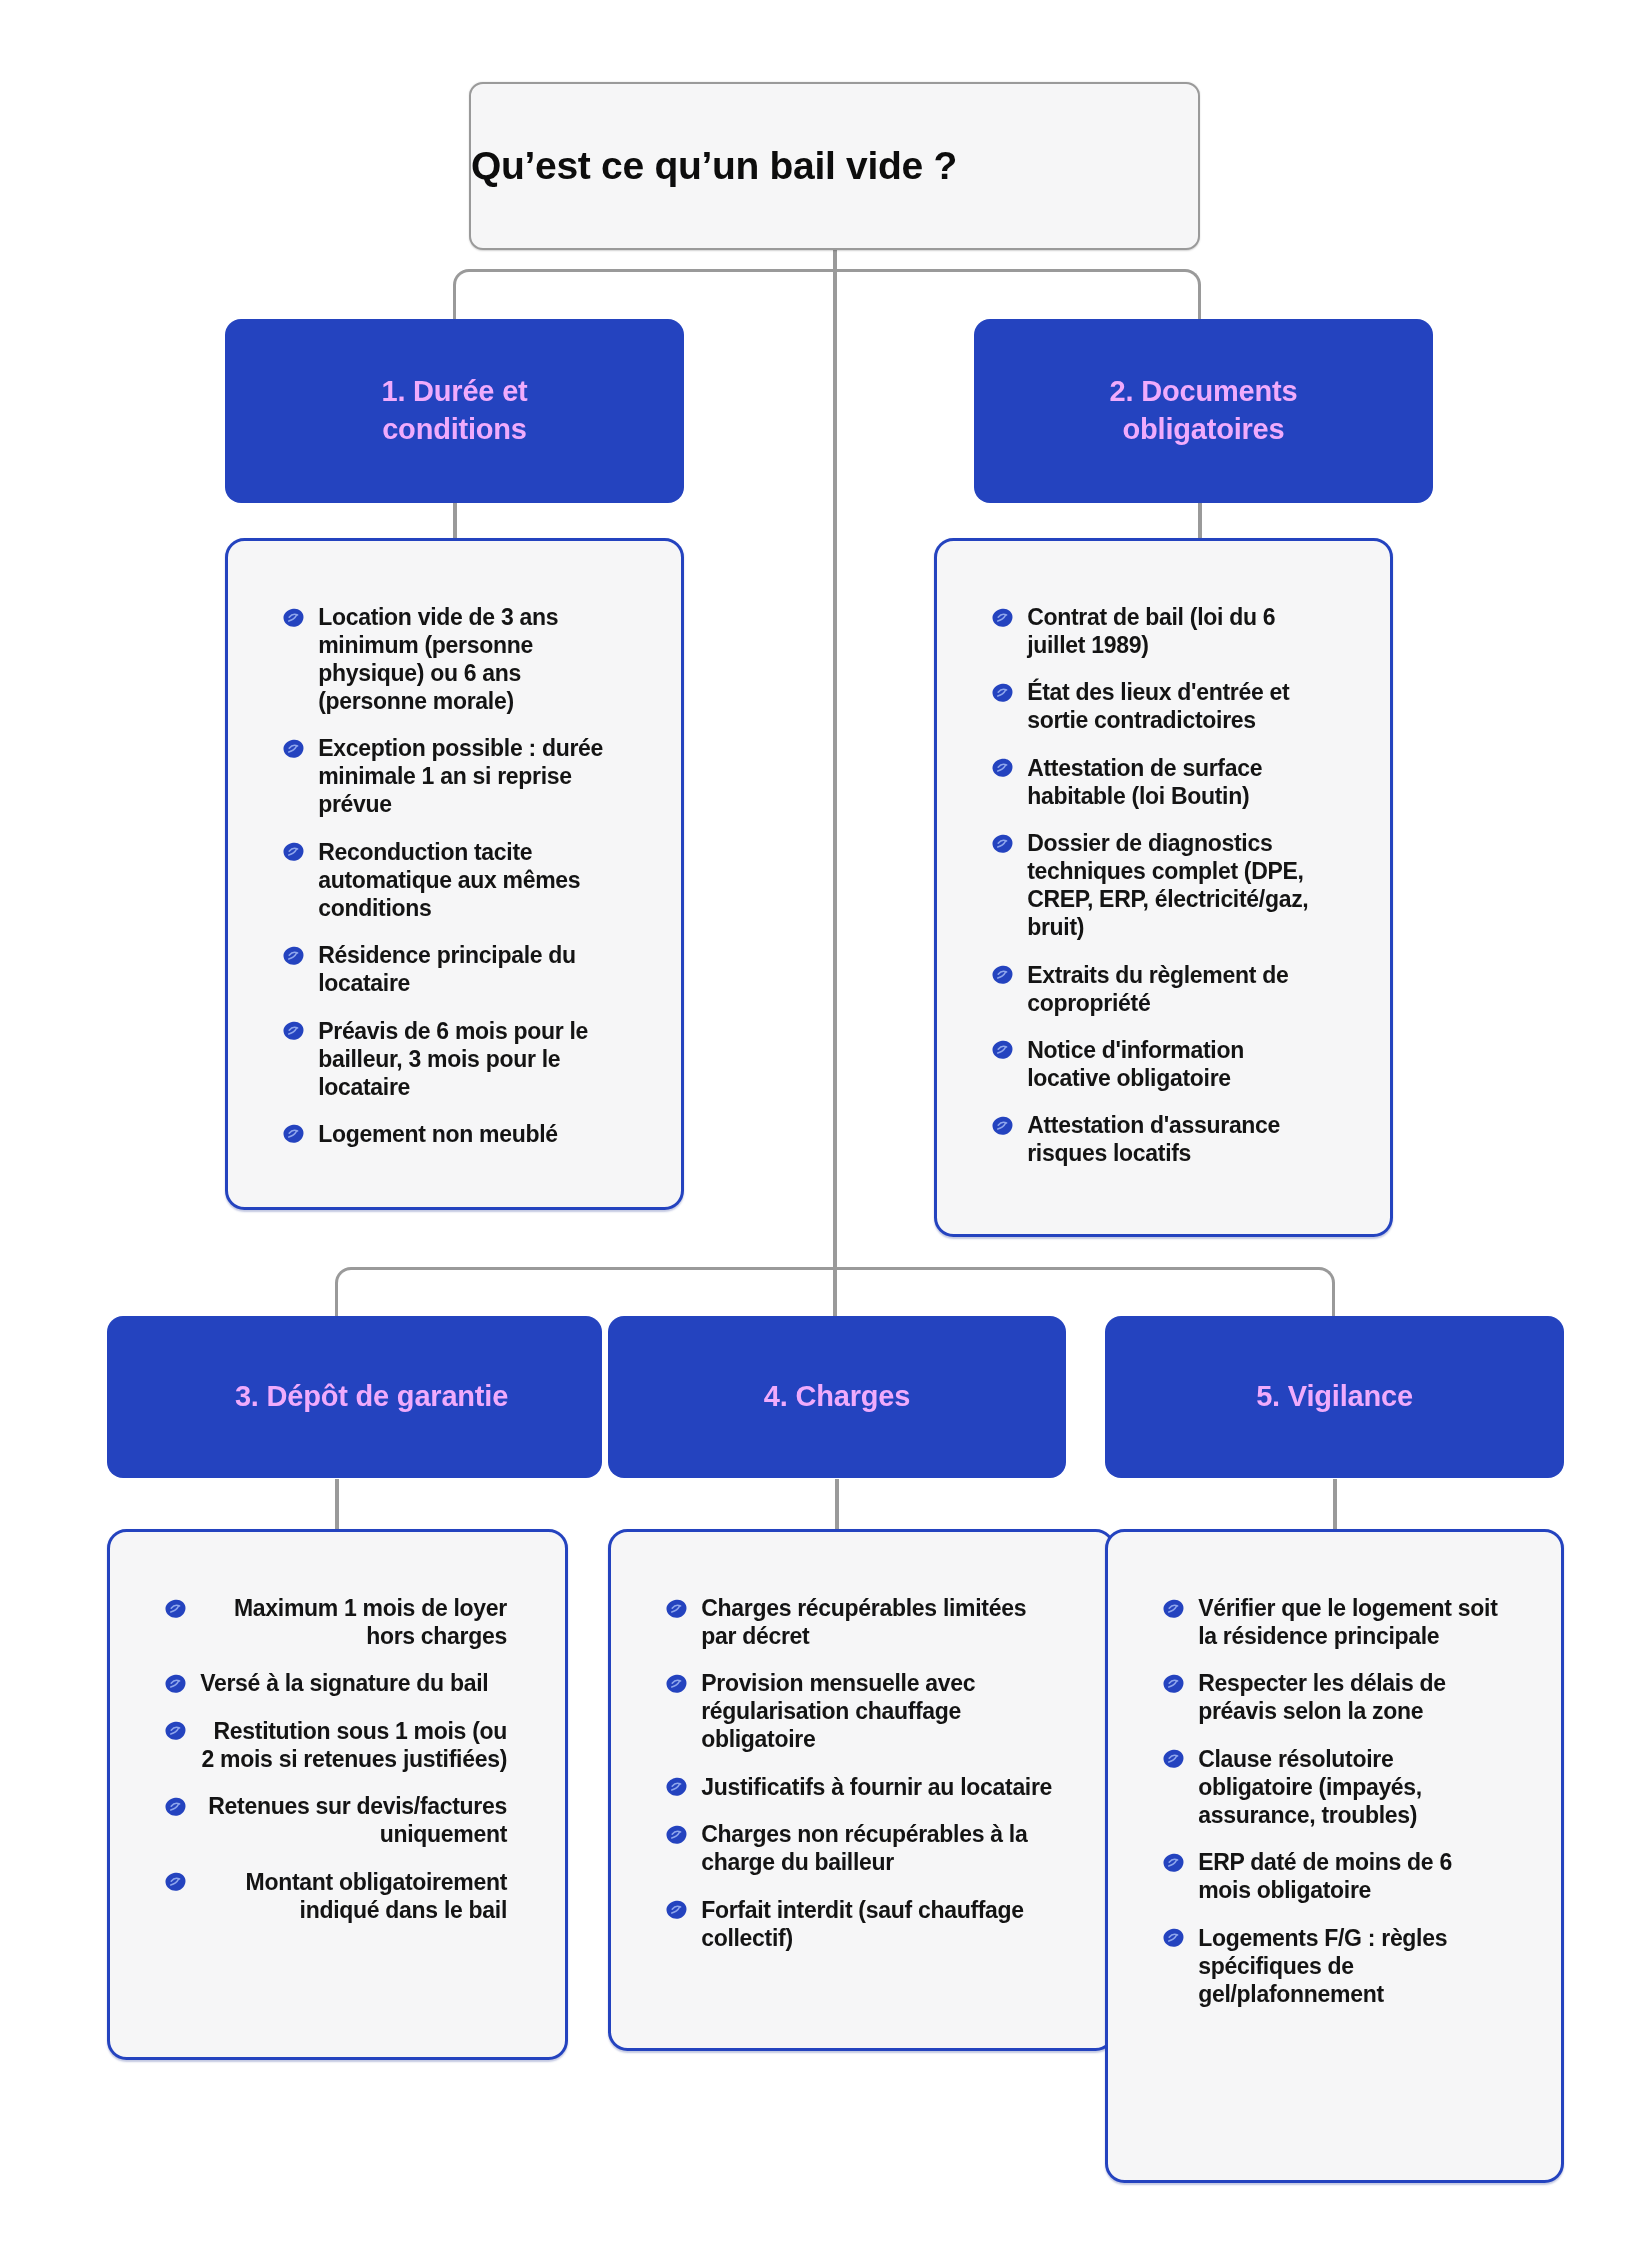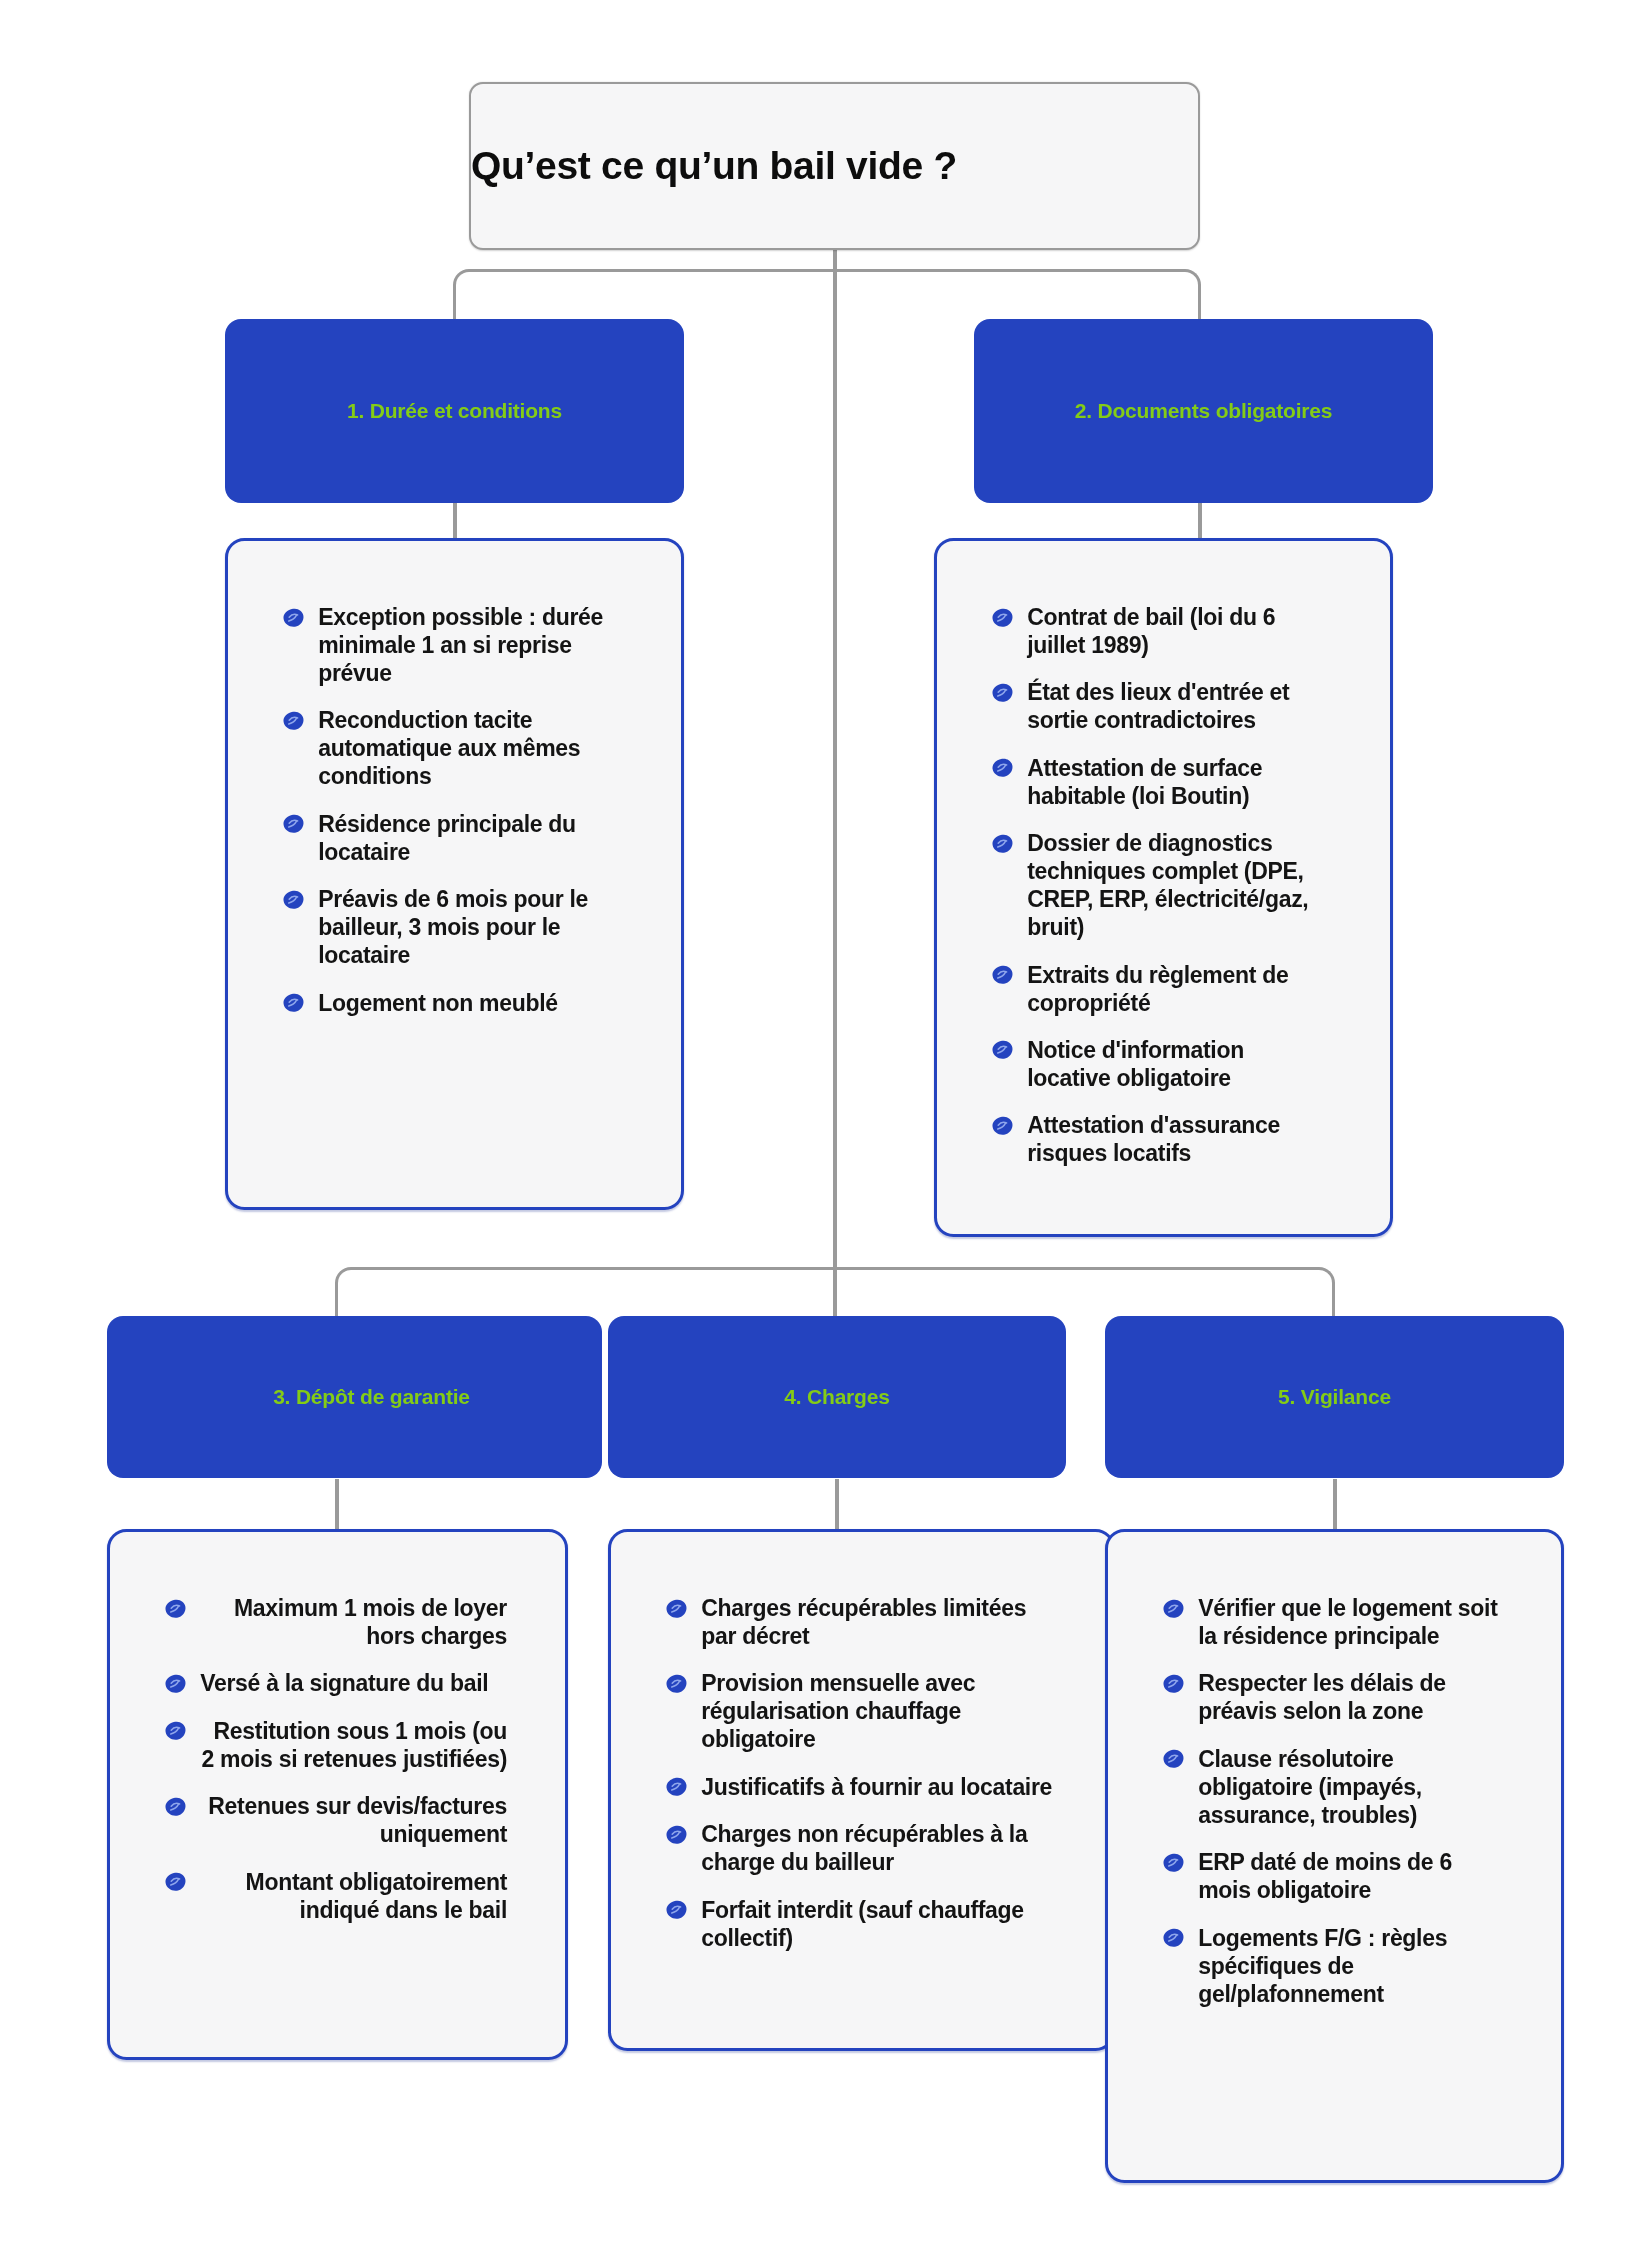--- a/index.html
+++ b/index.html
@@ -53,21 +53,21 @@
 
   
   .header{
     position:absolute;
     background:var(--blue);
     border-radius:16px;
     display:flex;align-items:center;justify-content:center;
     z-index:2;
   }
   .header .label{
-    color:#84cc16;font-size:21px;font-weight:700;
+    color:#f0abfc;font-size:29px;font-weight:700;
     text-align:center;line-height:1.3;letter-spacing:-0.2px;
   }
   .header.wrap .label{max-width:265px;}
   #h1{left:225px;top:319px;width:459px;height:184px;}
   #h2{left:974px;top:319px;width:459px;height:184px;}
   #h3{left:107px;top:1316px;width:461px;height:162px;padding-left:34px;}
   #h4{left:608px;top:1316px;width:458px;height:162px;}
   #h5{left:1105px;top:1316px;width:459px;height:162px;}
 
   
@@ -133,20 +133,27 @@
     <span class="label">5. Vigilance</span>
   </div>
 
   <div class="card" id="c1">
       <ul>
         <li>
           <span class="bullet"><svg viewBox="0 0 28 26" width="24" height="22" aria-hidden="true">
               <path d="M14 2.2C19.5 1 25.5 4.6 26.3 10.4 27.2 16.6 22.6 22.4 16.4 23.3 10 24.2 4 20.4 2.9 14.3 1.8 8 7.5 3.5 14 2.2Z" fill="var(--blue)"></path>
               <path d="M9.5 12C12 9 16 8 19.5 9.5M9 16.5C13 15.5 16.5 13 18 10" stroke="var(--bullet-accent)" stroke-width="1.8" fill="none" stroke-linecap="round"></path>
             </svg></span>
+          <span class="item-text">Location vide de 3 ans minimum (personne physique) ou 6 ans (personne morale)</span>
+        </li>
+        <li>
+          <span class="bullet"><svg viewBox="0 0 28 26" width="24" height="22" aria-hidden="true">
+              <path d="M14 2.2C19.5 1 25.5 4.6 26.3 10.4 27.2 16.6 22.6 22.4 16.4 23.3 10 24.2 4 20.4 2.9 14.3 1.8 8 7.5 3.5 14 2.2Z" fill="var(--blue)"></path>
+              <path d="M9.5 12C12 9 16 8 19.5 9.5M9 16.5C13 15.5 16.5 13 18 10" stroke="var(--bullet-accent)" stroke-width="1.8" fill="none" stroke-linecap="round"></path>
+            </svg></span>
           <span class="item-text">Exception possible : durée minimale 1 an si reprise prévue</span>
         </li>
         <li>
           <span class="bullet"><svg viewBox="0 0 28 26" width="24" height="22" aria-hidden="true">
               <path d="M14 2.2C19.5 1 25.5 4.6 26.3 10.4 27.2 16.6 22.6 22.4 16.4 23.3 10 24.2 4 20.4 2.9 14.3 1.8 8 7.5 3.5 14 2.2Z" fill="var(--blue)"></path>
               <path d="M9.5 12C12 9 16 8 19.5 9.5M9 16.5C13 15.5 16.5 13 18 10" stroke="var(--bullet-accent)" stroke-width="1.8" fill="none" stroke-linecap="round"></path>
             </svg></span>
           <span class="item-text">Reconduction tacite automatique aux mêmes conditions</span>
         </li>
         <li>

